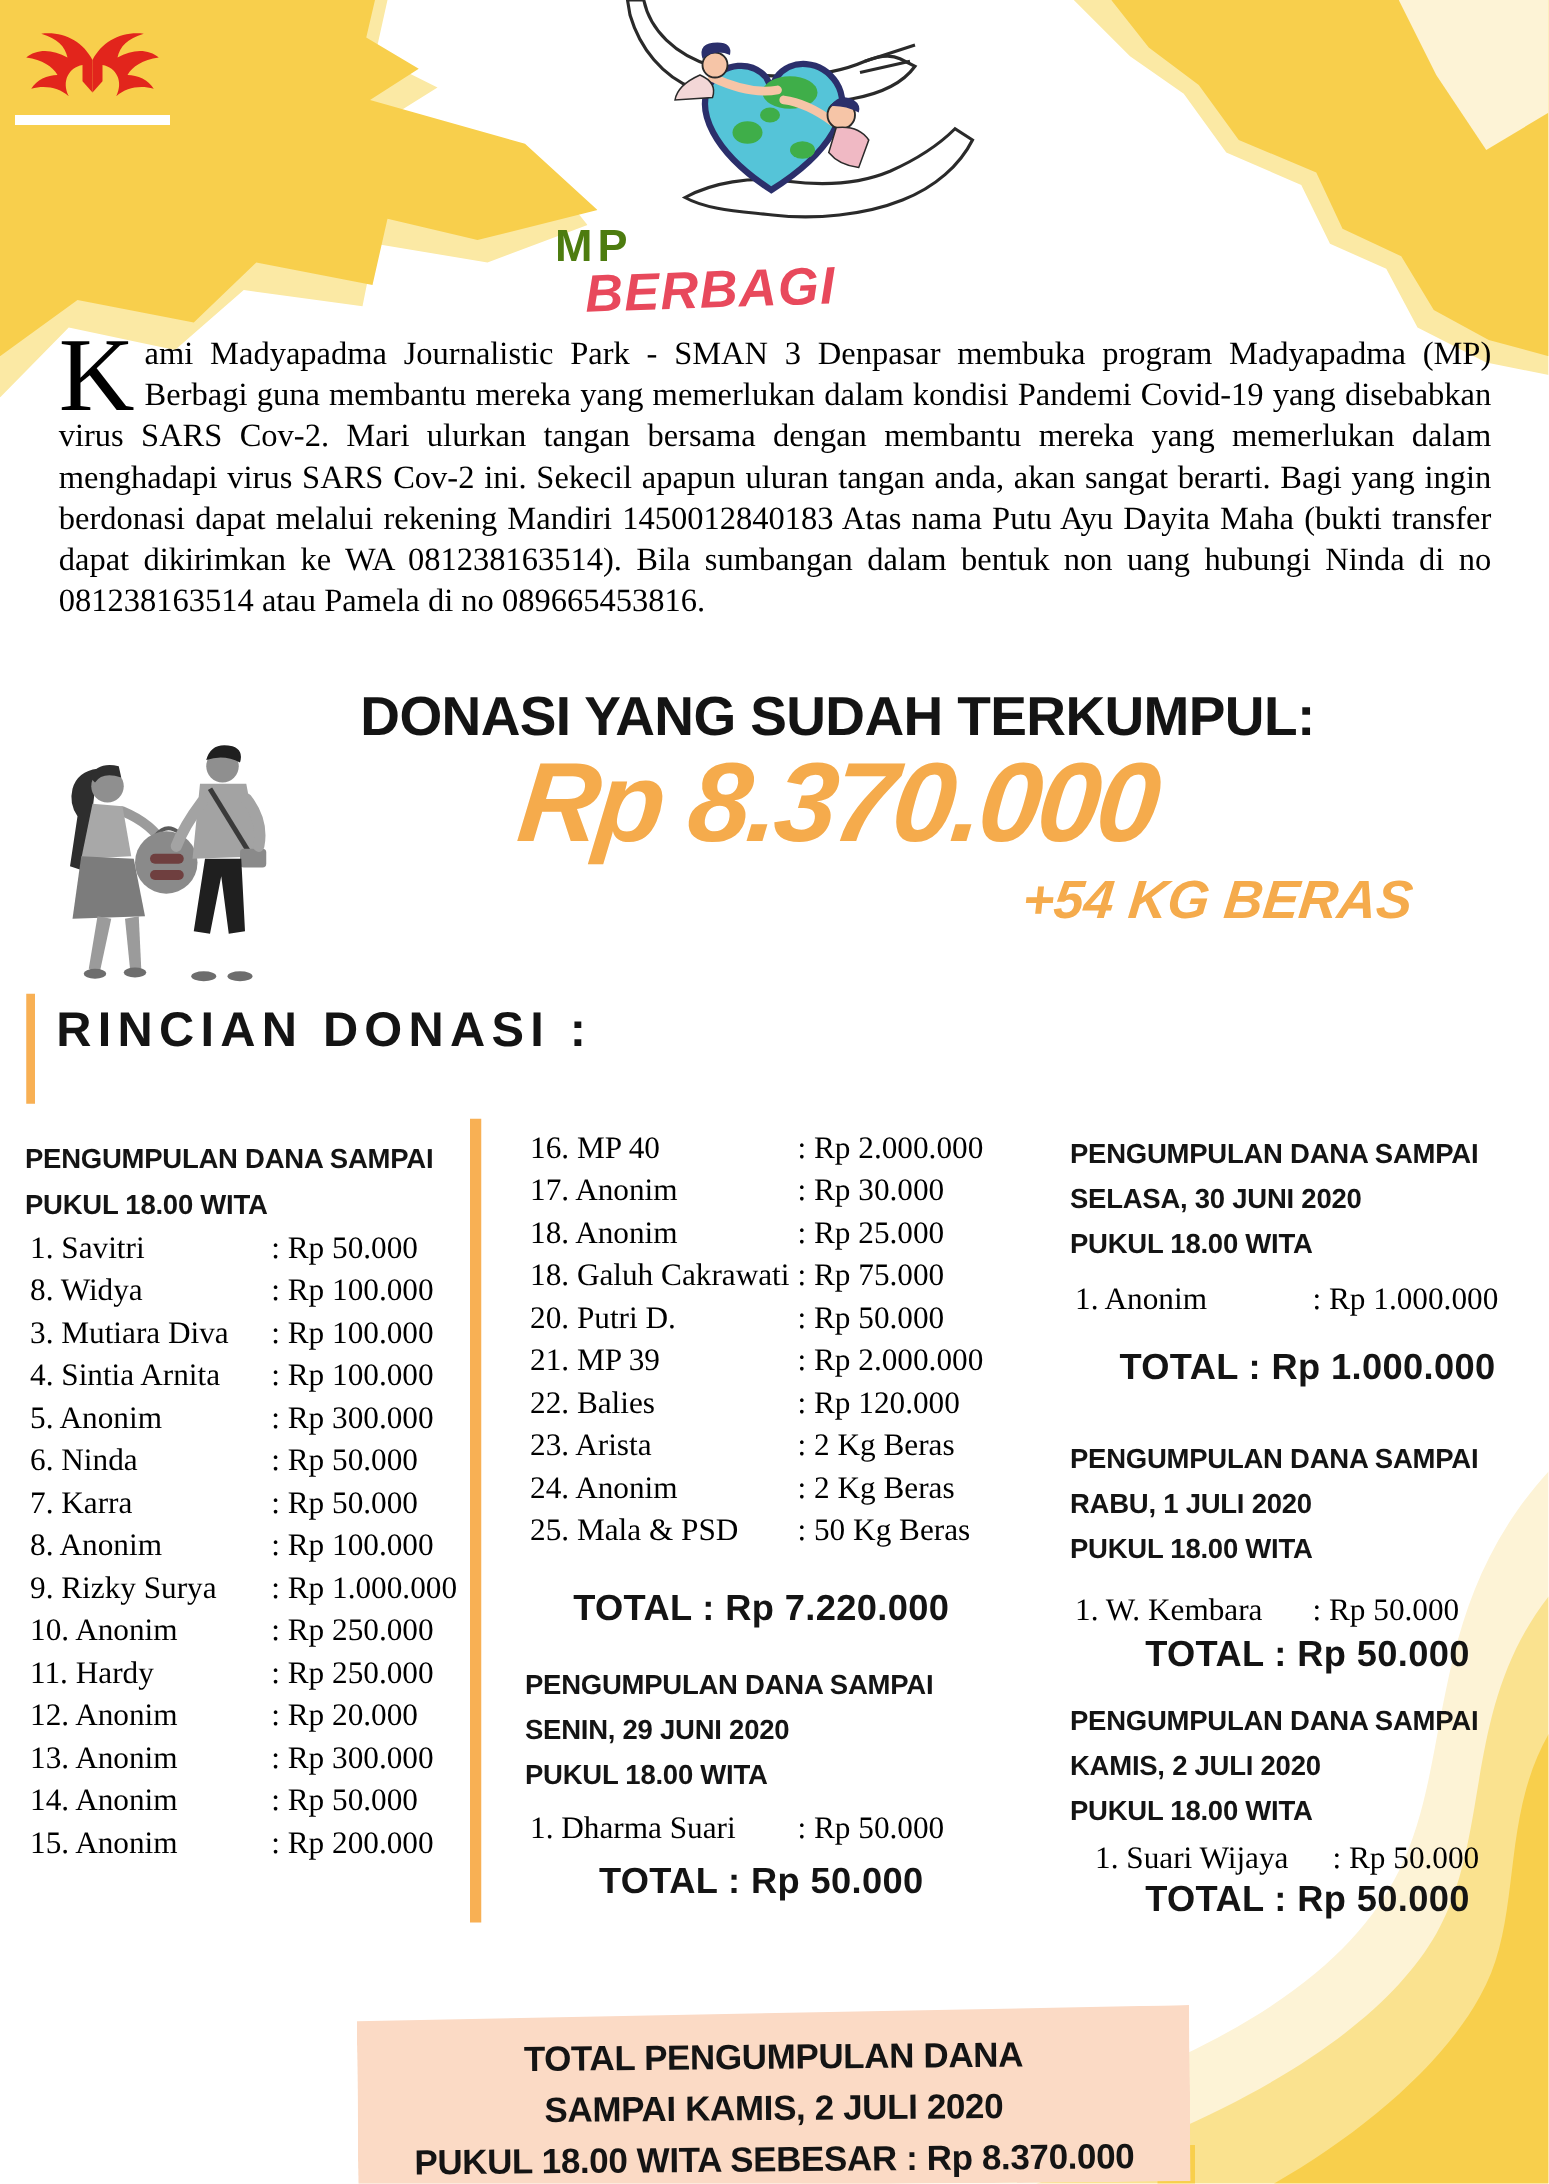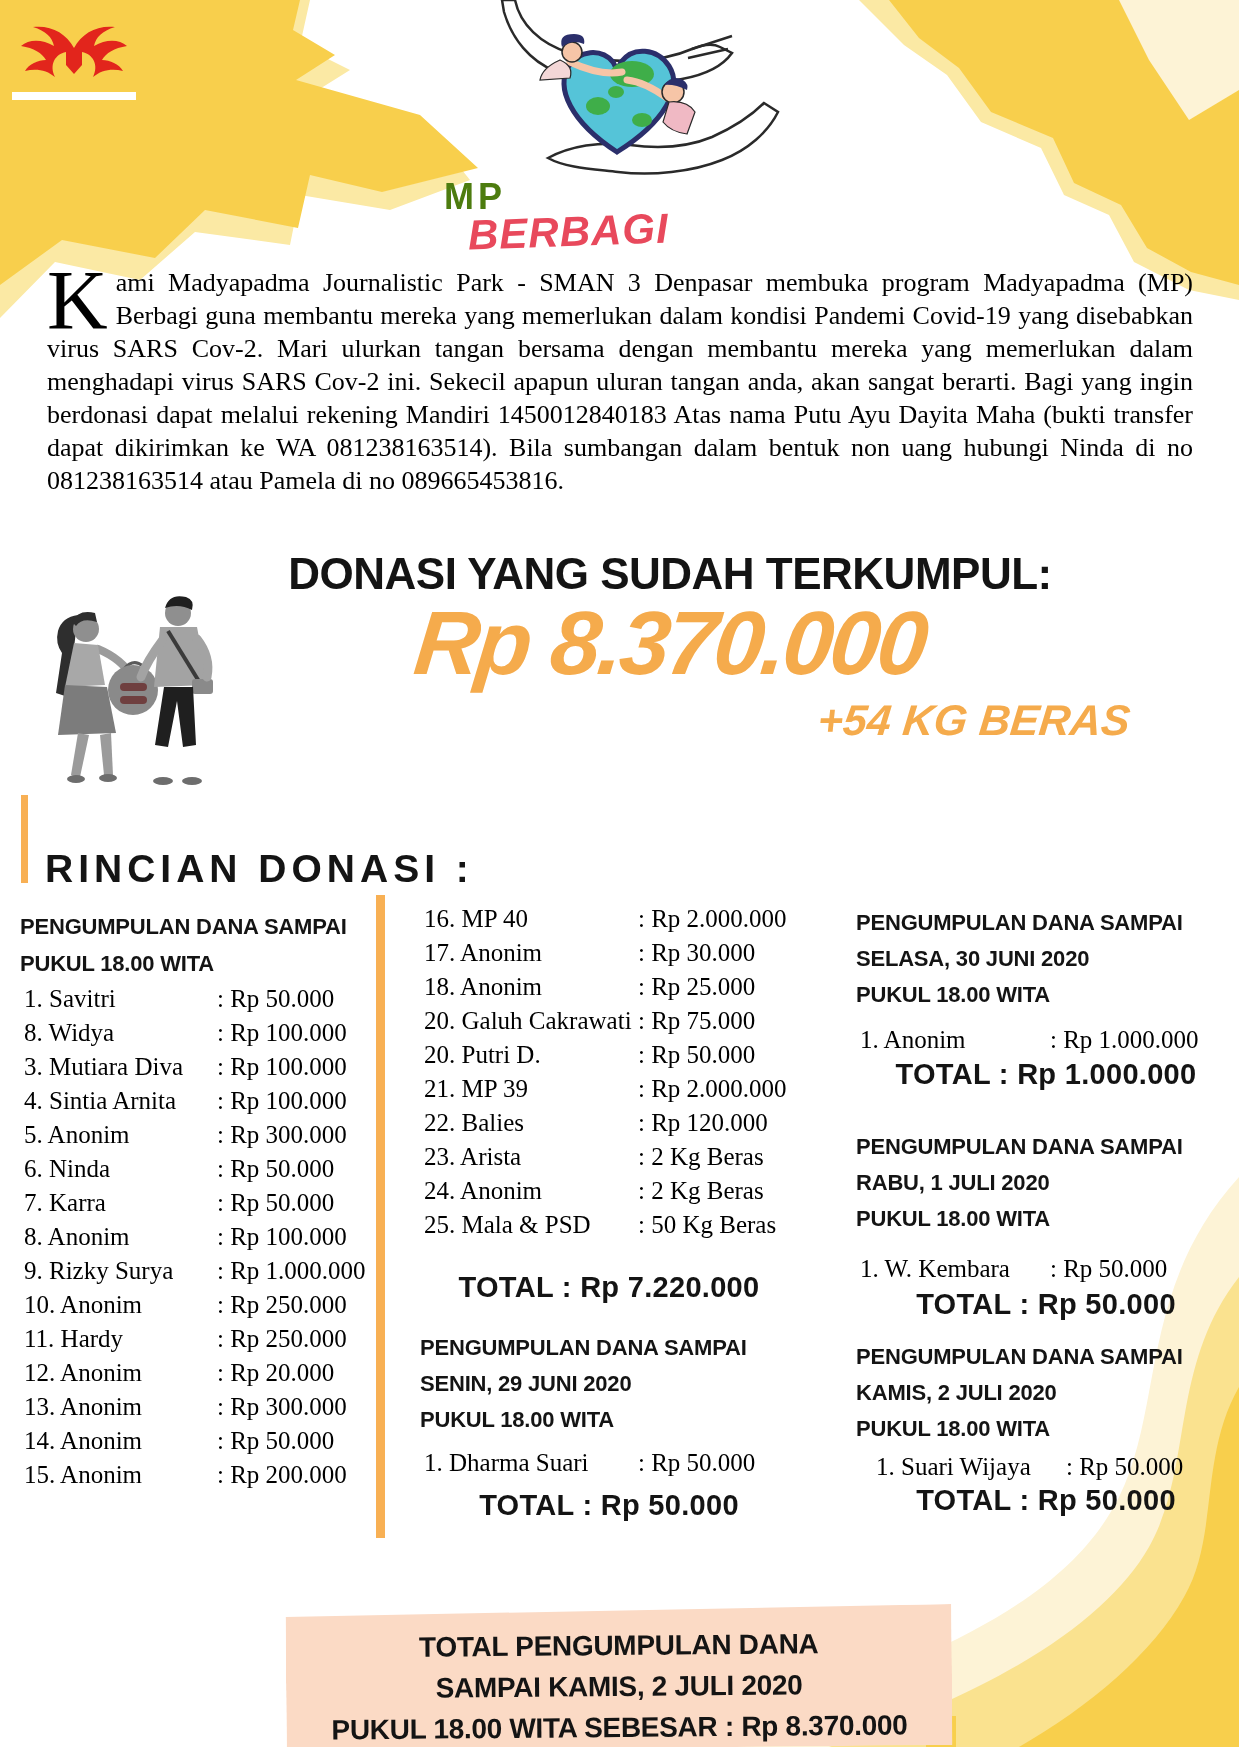--- a/index.html
+++ b/index.html
@@ -35,21 +35,21 @@
   .dropcap { float:left; font-size:84px; line-height:62px; padding:4px 8px 0 0; font-family:"Liberation Serif", serif; }
 
   
   .donors { left:20px; top:583px; z-index:2; }
   .collected-heading { left:260px; top:549px; width:820px; text-align:center; font-size:44px; letter-spacing:-0.5px; z-index:2; }
   .collected-amount { left:250px; top:592px; width:840px; text-align:center; font-size:90px; font-weight:bold; font-style:italic; letter-spacing:-3px; color:#F5AB4C; transform:skewX(-6deg); font-family:"Liberation Sans",sans-serif; z-index:2; }
   .collected-rice { left:690px; top:696px; width:440px; text-align:right; font-size:43px; font-weight:bold; font-style:italic; color:#F5AB4C; transform:skewX(-6deg); font-family:"Liberation Sans",sans-serif; z-index:2; }
 
   
   .rincian-bar { left:21px; top:795px; width:7px; height:88px; background:#F8B054; z-index:2; }
-  .rincian-title { left:45px; top:803px; font-size:39px; letter-spacing:5px; z-index:2;margin-top:44px; }
+  .rincian-title { left:45px; top:803px; font-size:39px; letter-spacing:5px; z-index:2; }
 
   
   .col { z-index:2; }
   .col1 { left:20px; top:908px; width:348px; }
   .col2 { left:420px; top:902px; width:378px; }
   .col3 { left:856px; top:905px; width:380px; }
   .hdr div { font-size:22px; line-height:37px; letter-spacing:-0.2px; font-weight:bold; color:#141414; }
   .col3 .hdr div { line-height:36px; }
   .list { font-family:"Liberation Serif", serif; }
   .row { display:flex; height:34px; line-height:34px; font-size:25px; padding-left:4px; }
@@ -59,21 +59,21 @@
   .col2 .rname { width:214px; }
   .col3 .rname { width:190px; }
   .total { font-size:29px; font-weight:bold; text-align:center; letter-spacing:0.3px; color:#141414; font-family:"Liberation Sans",sans-serif; line-height:34px; }
   .col1 .list { }
   .col2 .total1 { margin-top:28px; }
   .col2 .hdr2 { margin-top:26px; }
   .col2 .hdr2 div { line-height:36px; }
   .col2 .list2 { margin-top:8px; }
   .col2 .total2 { margin-top:8px; }
   .col3 .s1 .list { margin-top:10px; }
-  .col3 .s1 .total { }
+  .col3 .s1 .total { margin-top:20px; }
   .col3 .s2 { margin-top:38px; }
   .col3 .s2 .list .row, .col3 .s3 .list .row { height:32px; line-height:32px; }
   .col3 .s2 .list { margin-top:16px; }
   .col3 .s2 .total { margin-top:2px; }
   .col3 .s3 { margin-top:18px; }
   .col3 .s3 .list { margin-top:4px;margin-left:16px; }
   .vbar { left:376px; top:895px; width:9px; height:643px; background:#F8B054; z-index:2; }
 
   
   .footer-box { left:286px; top:1607px; width:666px; height:141px; background:#FBDAC5; transform:rotate(-0.5deg); clip-path:polygon(0 5%, 100% 0, 100% 100%, 0 100%); padding-top:18px; z-index:2; }
@@ -239,21 +239,21 @@
       </div>
         <div class="row">
         <span class="rname">17. Anonim</span>
         <span class="ramt">: Rp 30.000</span>
       </div>
         <div class="row">
         <span class="rname">18. Anonim</span>
         <span class="ramt">: Rp 25.000</span>
       </div>
         <div class="row">
-        <span class="rname">20. Galuh Cakrawati</span>
+        <span class="rname">18. Galuh Cakrawati</span>
         <span class="ramt">: Rp 75.000</span>
       </div>
         <div class="row">
         <span class="rname">20. Putri D.</span>
         <span class="ramt">: Rp 50.000</span>
       </div>
         <div class="row">
         <span class="rname">21. MP 39</span>
         <span class="ramt">: Rp 2.000.000</span>
       </div>

